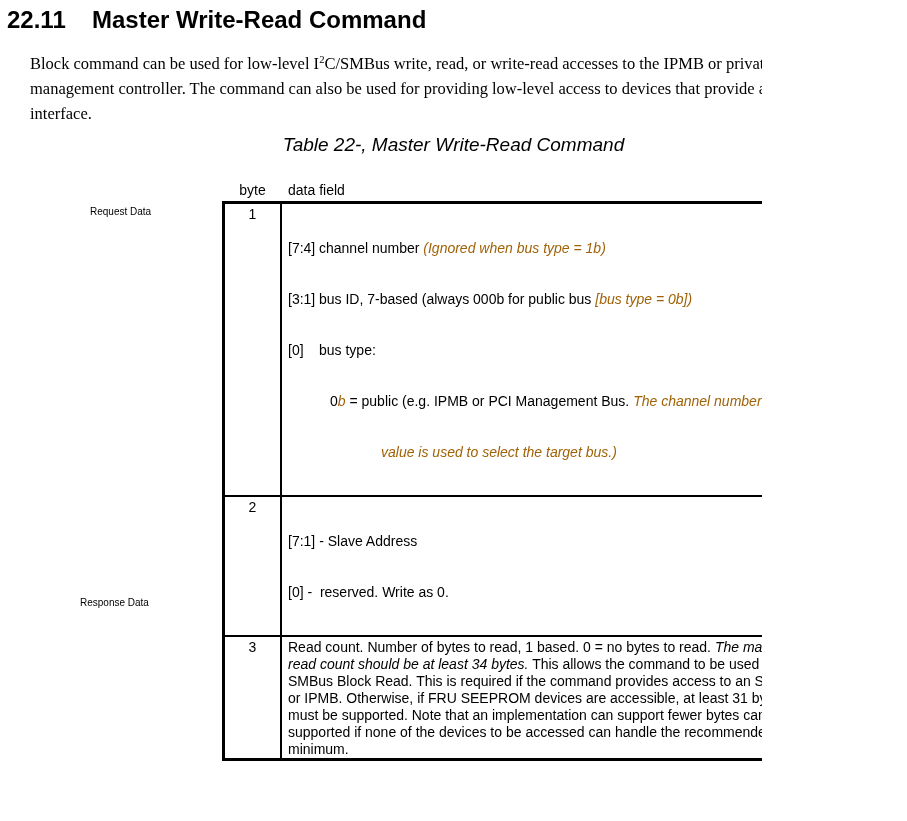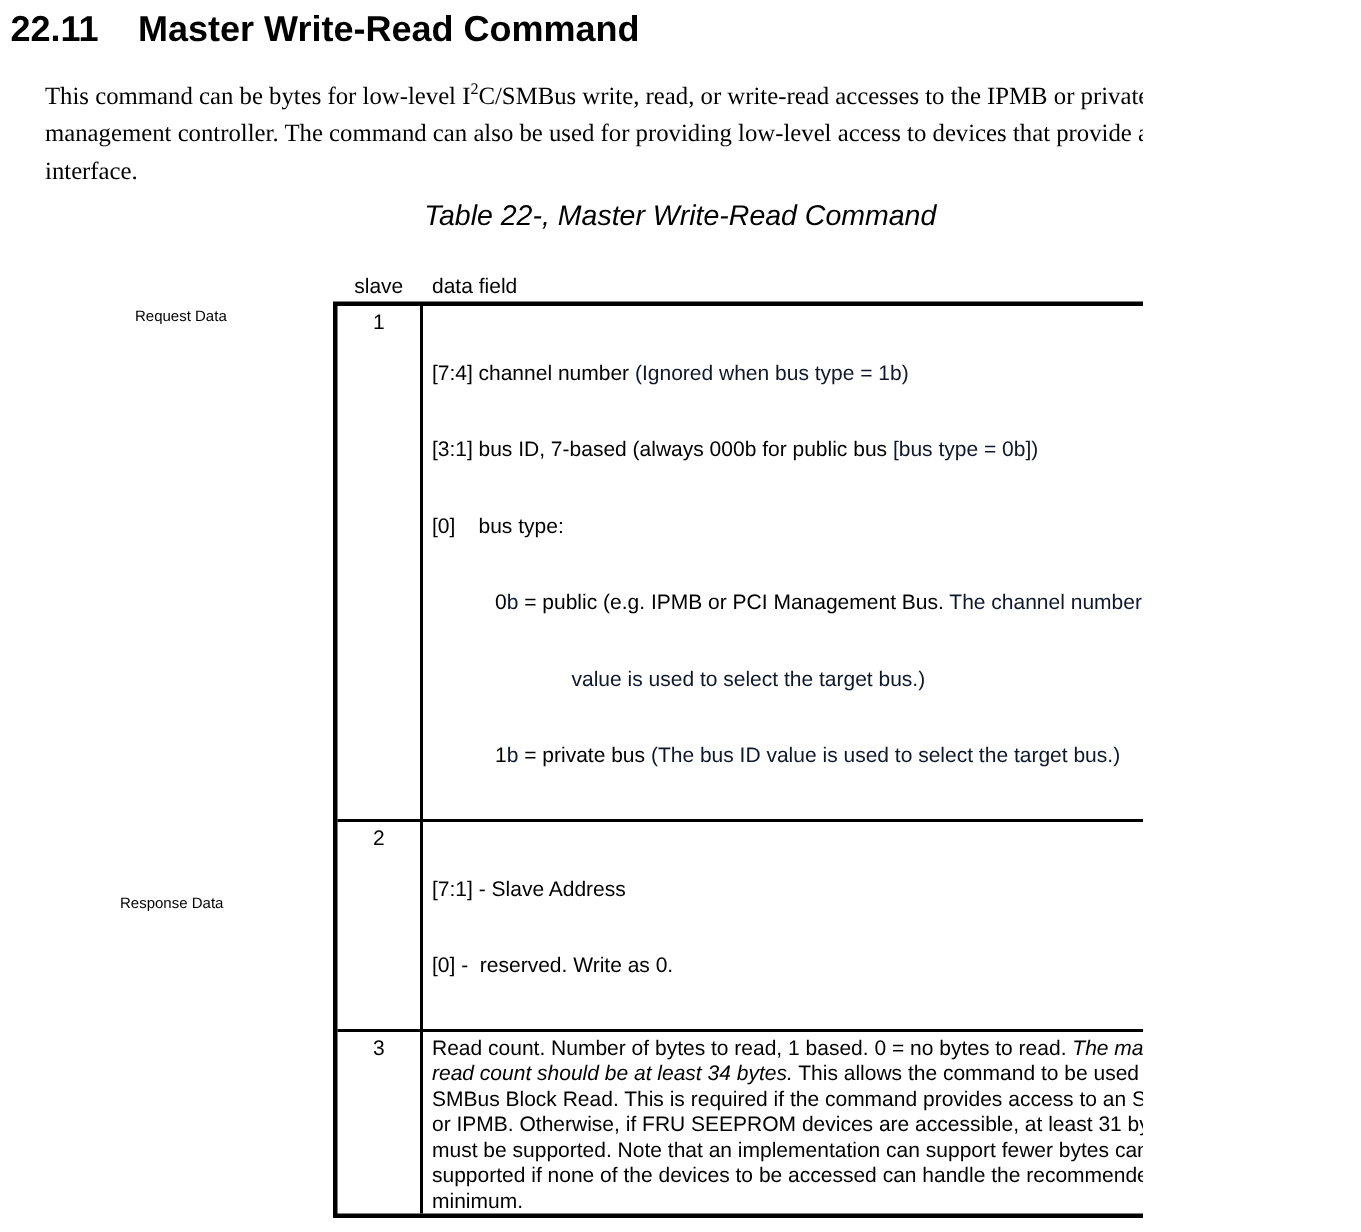--- a/index.html
+++ b/index.html
@@ -69,52 +69,51 @@
     flex:1;
     padding:2px 6px 0 6px;
     white-space:pre-wrap;
   }
   .r1{min-height:130px;}
   .r2{min-height:39px;}
   .r3{min-height:120px;}
   .tag{display:inline-block;width:31px;white-space:pre;}
   .ind1{padding-left:42px;}
   .ind2{padding-left:93px;}
-  .blue{color:#0f172a;}
+  .blue{color:#a16207;font-style:italic;}
   .it{font-style:italic;}
   sup{font-size:0.65em;line-height:0;}
 </style>
 </head>
 <body>
 
 <div class="page">
 
   <div class="abs heading"><span class="num">22.11</span><span>Master Write-Read Command</span></div>
 
-  <div class="abs intro"><span>This command can be bytes for low-level I</span><sup>2</sup><span>C/SMBus write, read, or write-read accesses to the IPMB or private busses behind a management controller. The command can also be used for providing low-level access to devices that provide an SMBus slave interface.</span></div>
+  <div class="abs intro"><span>Block command can be used for low-level I</span><sup>2</sup><span>C/SMBus write, read, or write-read accesses to the IPMB or private busses behind a management controller. The command can also be used for providing low-level access to devices that provide an SMBus slave interface.</span></div>
 
   <div class="abs caption">Table 22-, Master Write-Read Command</div>
 
-  <div class="abs colhead byte">slave</div>
+  <div class="abs colhead byte">byte</div>
   <div class="abs colhead field">data field</div>
 
   <div class="abs sidelabel request">Request Data</div>
   <div class="abs sidelabel response">Response Data</div>
 
   <div class="abs cmdtable">
 
     <div class="trow r1">
       <div class="bcell">1</div>
       <div class="dcell">
         <div><span class="tag">[7:4]</span><span>channel number </span><span class="blue">(Ignored when bus type = 1b)</span></div>
         <div><span class="tag">[3:1]</span><span>bus ID, 7-based (always 000b for public bus </span><span class="blue">[bus type = 0b])</span></div>
         <div><span class="tag">[0]</span><span>bus type:</span></div>
         <div class="ind1"><span>0</span><span class="blue">b</span><span> = public (e.g. IPMB or PCI Management Bus. </span><span class="blue">The channel number</span></div>
         <div class="ind2 blue">value is used to select the target bus.)</div>
-        <div class="ind1"><span>1</span><span class="blue">b</span><span> = private bus </span><span class="blue">(The bus ID value is used to select the target bus.)</span></div>
       </div>
     </div>
 
     <div class="trow r2">
       <div class="bcell">2</div>
       <div class="dcell">
         <div>[7:1] - Slave Address</div>
         <div>[0] -  reserved. Write as 0.</div>
       </div>
     </div>

